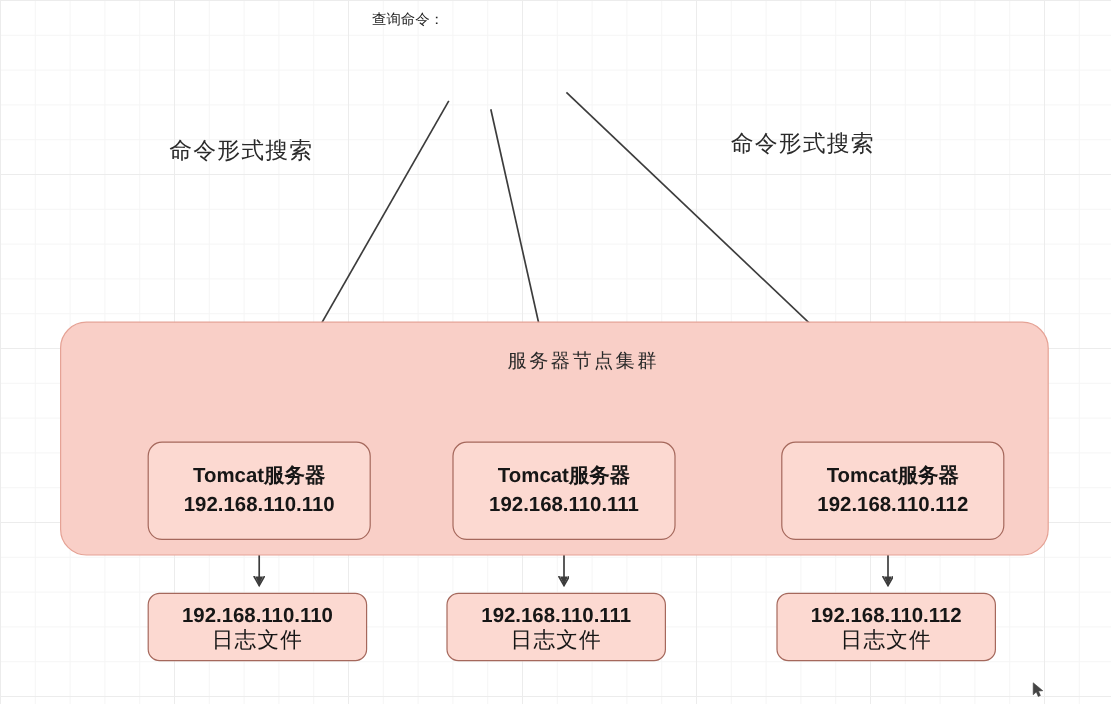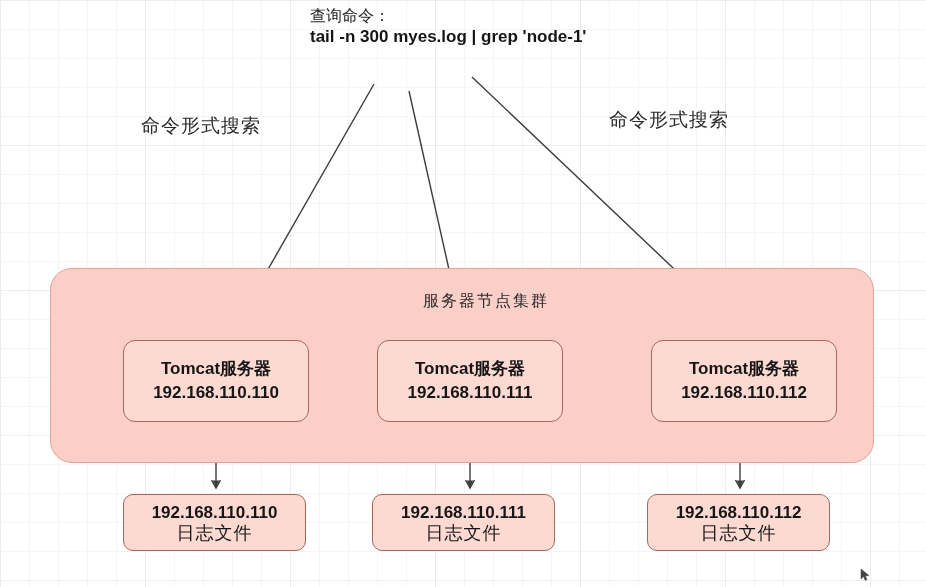--- a/index.html
+++ b/index.html
@@ -13,38 +13,38 @@
       linear-gradient(#f5f5f5 1px, transparent 1px),
       linear-gradient(90deg, #f5f5f5 1px, transparent 1px);
     background-size:145px 145px,145px 145px,29px 29px,29px 29px;
     overflow:hidden;
     font-family:"Liberation Sans", sans-serif;
   }
   .arrow-layer{position:absolute;left:0;top:0;pointer-events:none;}
   .arrow{stroke:#3c3c3c;stroke-width:1.4;fill:none;}
 
   .command-block{position:absolute;left:310px;top:6px;color:#111;}
-  .command-title{font-family:"Liberation Serif", serif;font-size:16px;line-height:20px;color:#222;}
+  .command-title{font-family:"Liberation Serif", serif;font-size:12px;line-height:20px;color:#222;}
   .command-line{font-weight:bold;font-size:17px;line-height:22px;color:#151515;}
 
   .side-label{position:absolute;font-family:"Liberation Serif", serif;font-size:19px;color:#2a2a2a;letter-spacing:1px;}
   .side-label.left{left:141px;top:113px;}
   .side-label.right{left:609px;top:107px;}
 
   .cluster{
     position:absolute;left:50px;top:268px;width:822px;height:193px;
     background:#f9cfc7;border:1px solid #e5a295;border-radius:22px;
   }
   .cluster-title{
     position:absolute;left:0;right:0;top:22px;text-align:center;
     font-family:"Liberation Serif", serif;font-size:16px;color:#2a2a2a;letter-spacing:2px;margin-left:48px;
   }
 
   .node-box{
-    position:absolute;top:340px;height:80px;width:184px;
+    position:absolute;top:368px;height:80px;width:184px;
     background:#fcd9d1;border:1px solid #a5685c;border-radius:12px;
     display:flex;flex-direction:column;justify-content:center;align-items:center;
     font-weight:bold;font-size:17px;line-height:24px;color:#161616;
   }
   .node-1{left:123px;} .node-2{left:377px;} .node-3{left:651px;}
 
   .log-box{
     position:absolute;top:494px;height:55px;width:181px;
     background:#fcd9d1;border:1px solid #a5685c;border-radius:10px;
     display:flex;flex-direction:column;justify-content:center;align-items:center;
@@ -71,21 +71,20 @@
     <line class="arrow" x1="374" y1="84" x2="227" y2="341" marker-end="url(#ah)"></line>
     <line class="arrow" x1="409" y1="91" x2="465" y2="341" marker-end="url(#ah)"></line>
     <line class="arrow" x1="472" y1="77" x2="751" y2="342" marker-end="url(#ah)"></line>
     <line class="arrow" x1="216" y1="430" x2="216" y2="488" marker-end="url(#ah)"></line>
     <line class="arrow" x1="470" y1="430" x2="470" y2="488" marker-end="url(#ah)"></line>
     <line class="arrow" x1="740" y1="430" x2="740" y2="488" marker-end="url(#ah)"></line>
   </svg>
 
   <div class="command-block">
     <div class="command-title">查询命令：</div>
-    <div class="command-line">tail -n 300 myes.log | grep 'node-1'</div>
   </div>
 
   <div class="side-label left">命令形式搜索</div>
   <div class="side-label right">命令形式搜索</div>
 
   <div class="cluster">
     <div class="cluster-title">服务器节点集群</div>
   </div>
 
   <div class="node-box node-1">

